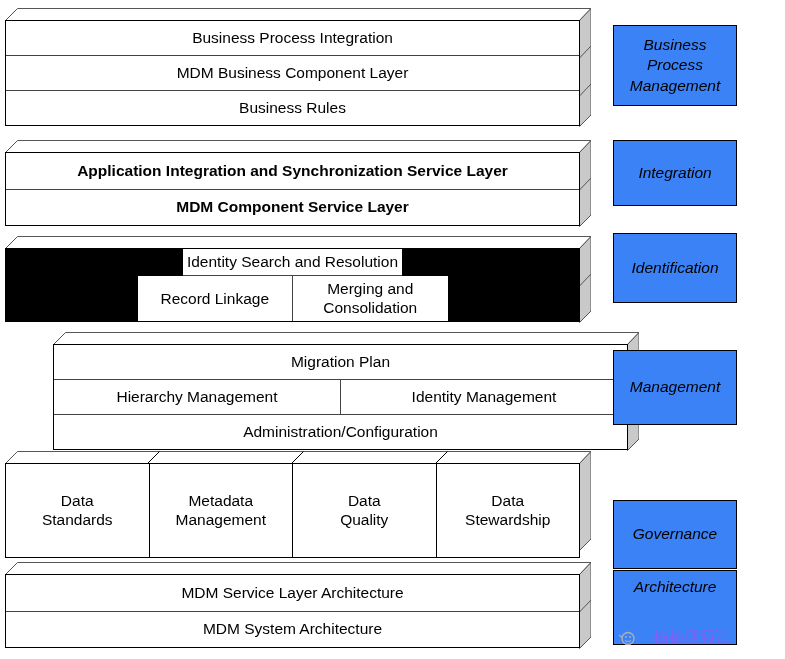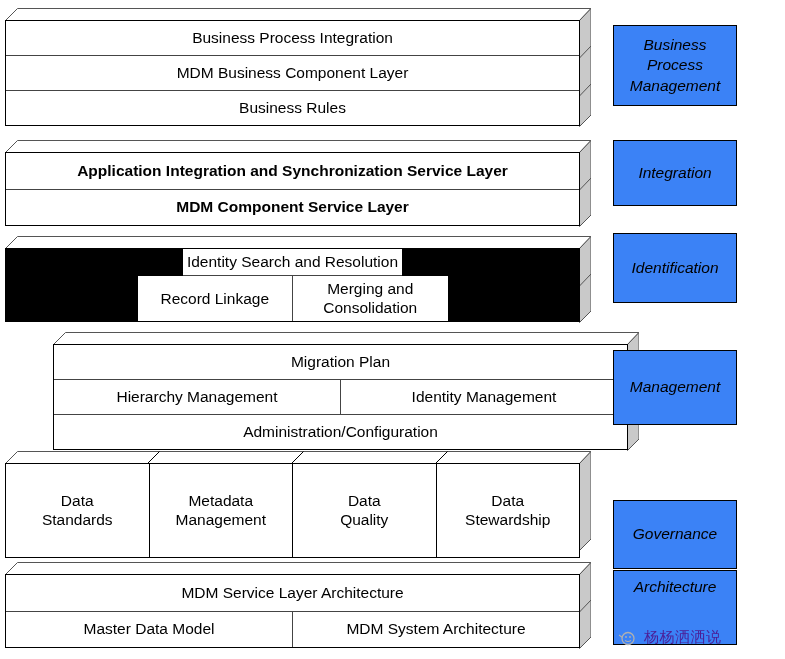--- a/index.html
+++ b/index.html
@@ -100,22 +100,22 @@
     white-space: pre-line;
   }
 
   
   .watermark {
     position: absolute;
     left: 618px;
     top: 628px;
     display: flex;
     align-items: center;
-    gap: 8px;
-    color: #4c1d95;
+    gap: 17px;
+    color: #8b5cf6;
     font-size: 15px;
     font-family: "DejaVu Sans", sans-serif;
     pointer-events: none;
   }
   .wm-mark {
     width: 18px;
     height: 18px;
     position: relative;
   }
   .wm-text { letter-spacing: 0.5px; }
@@ -236,21 +236,20 @@
       <svg class="extrude" width="586" height="88">
         <polygon points="0.5,12.5 12.5,0.5 586,0.5 574.5,12.5" fill="#ffffff" stroke="#555" stroke-width="1"></polygon>
         <polygon points="574.5,12.5 586,0.5 586,75 574.5,86.5" fill="#c9c9c9" stroke="#555" stroke-width="1"></polygon>
         <line x1="574.5" y1="50" x2="586" y2="38" stroke="#555" stroke-width="1"></line>
       </svg>
       <div class="front" style="height:74px;justify-content:space-between;">
         <div class="row">
           <div class="cell">MDM Service Layer Architecture</div>
         </div>
         <div class="row">
-          <div class="cell">Master Data Model</div>
           <div class="cell">MDM System Architecture</div>
         </div>
       </div>
     </div>
   </div>
 
   <div class="catbox" style="top:25px; height:81px;">Business
 Process
 Management</div>
 

